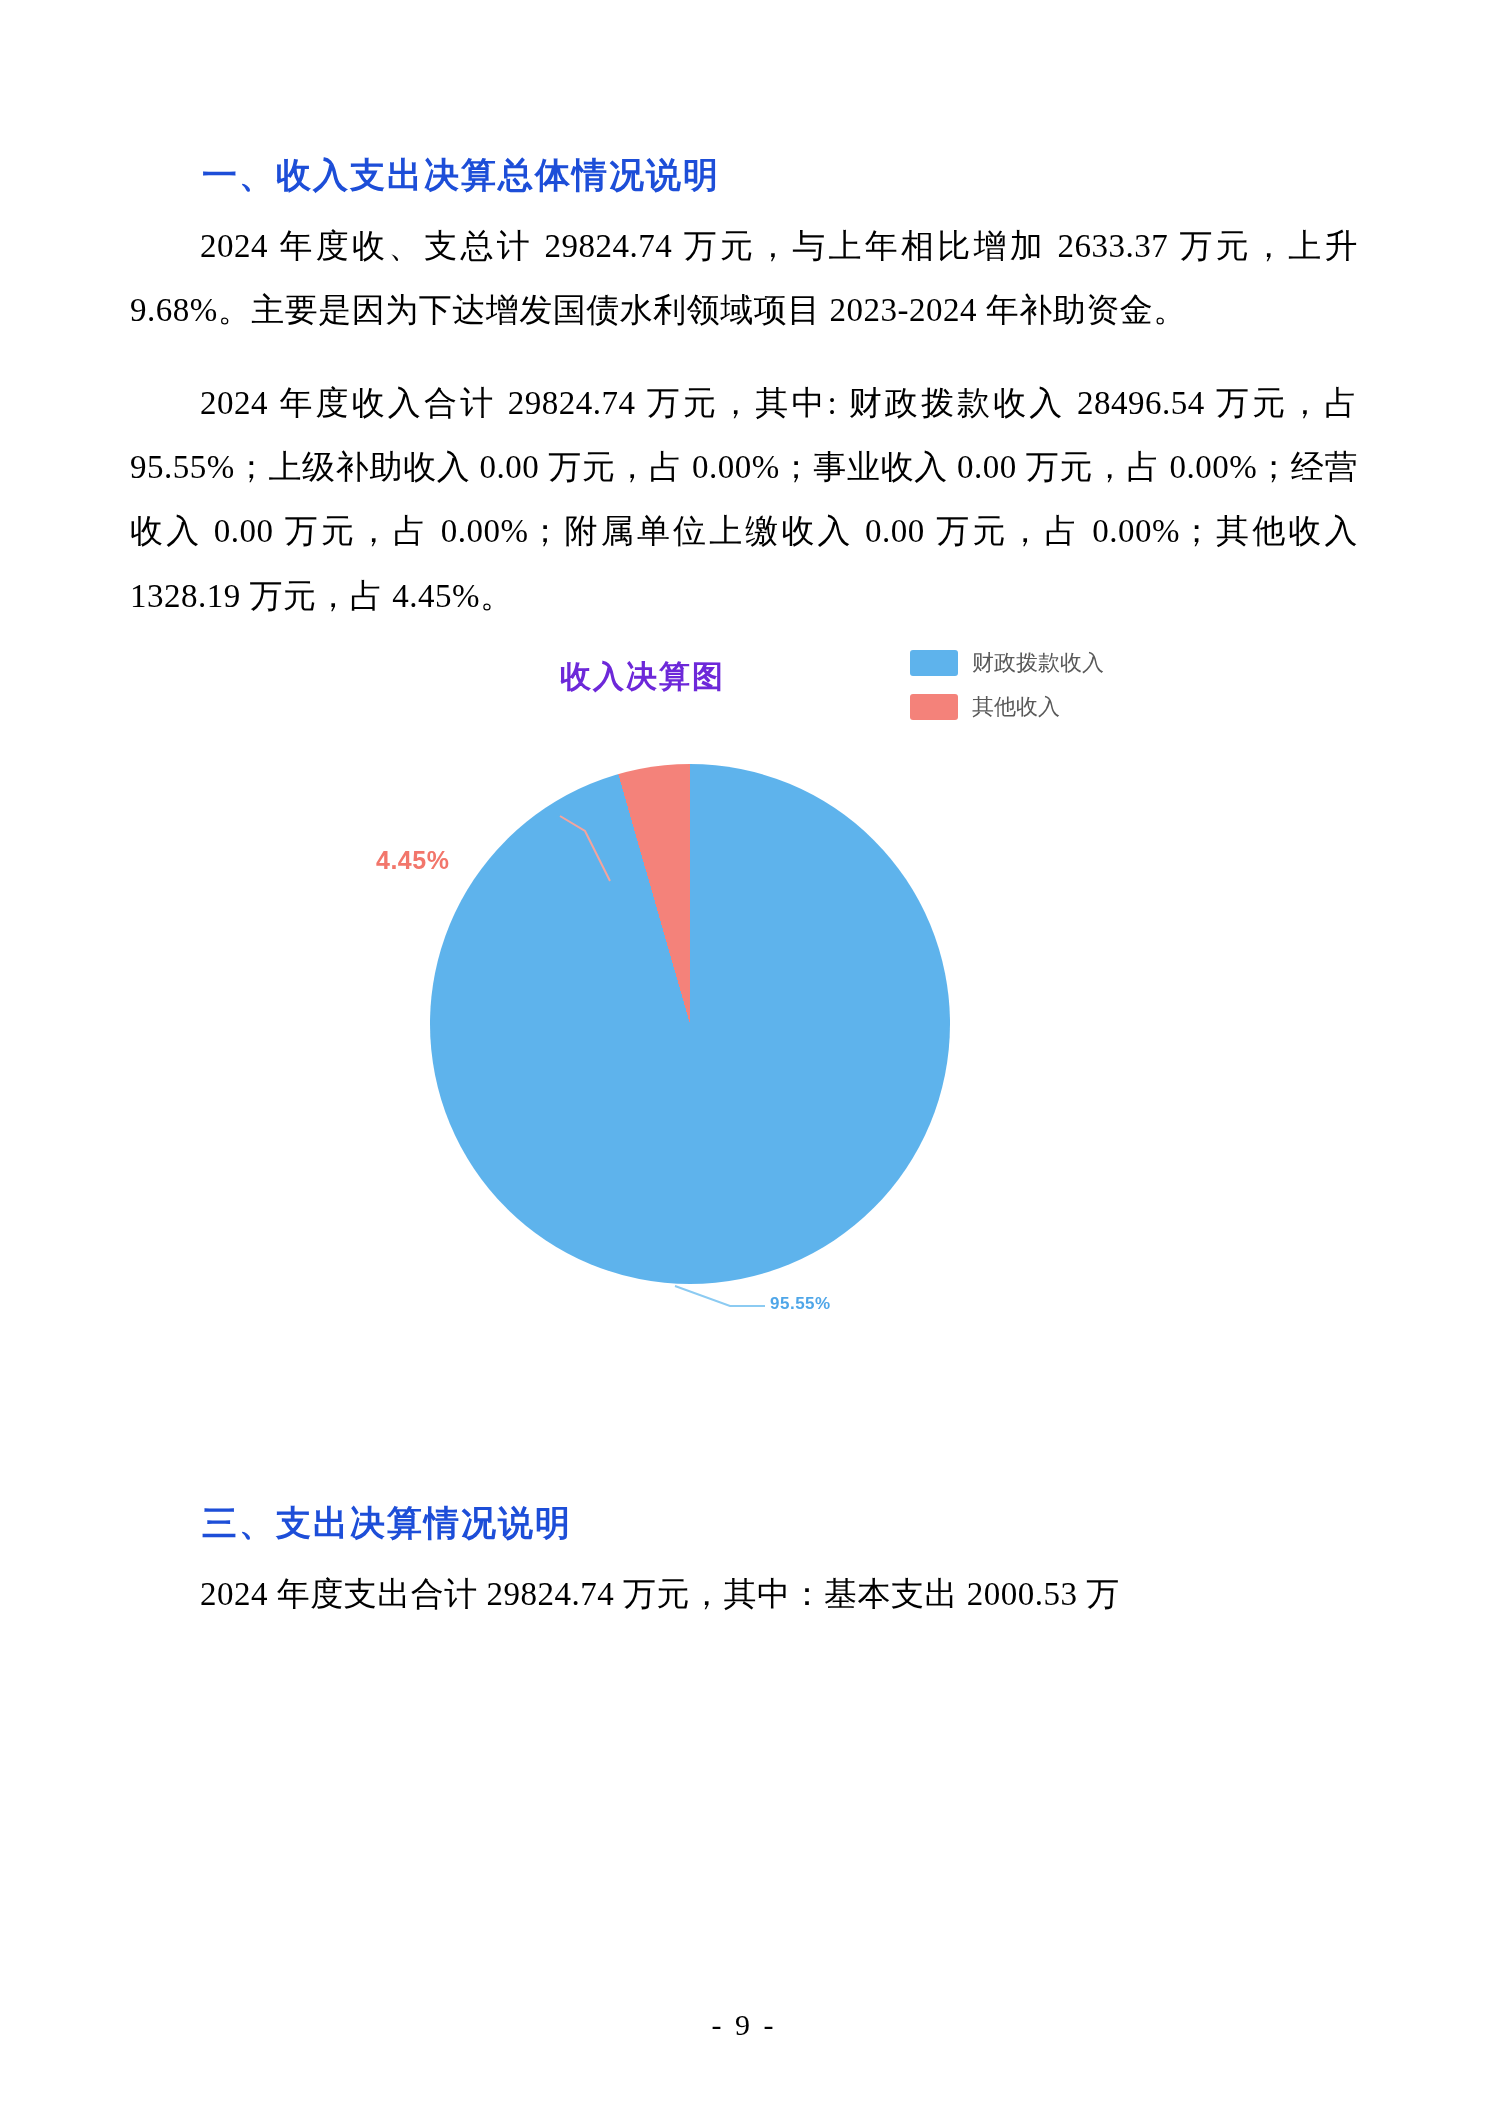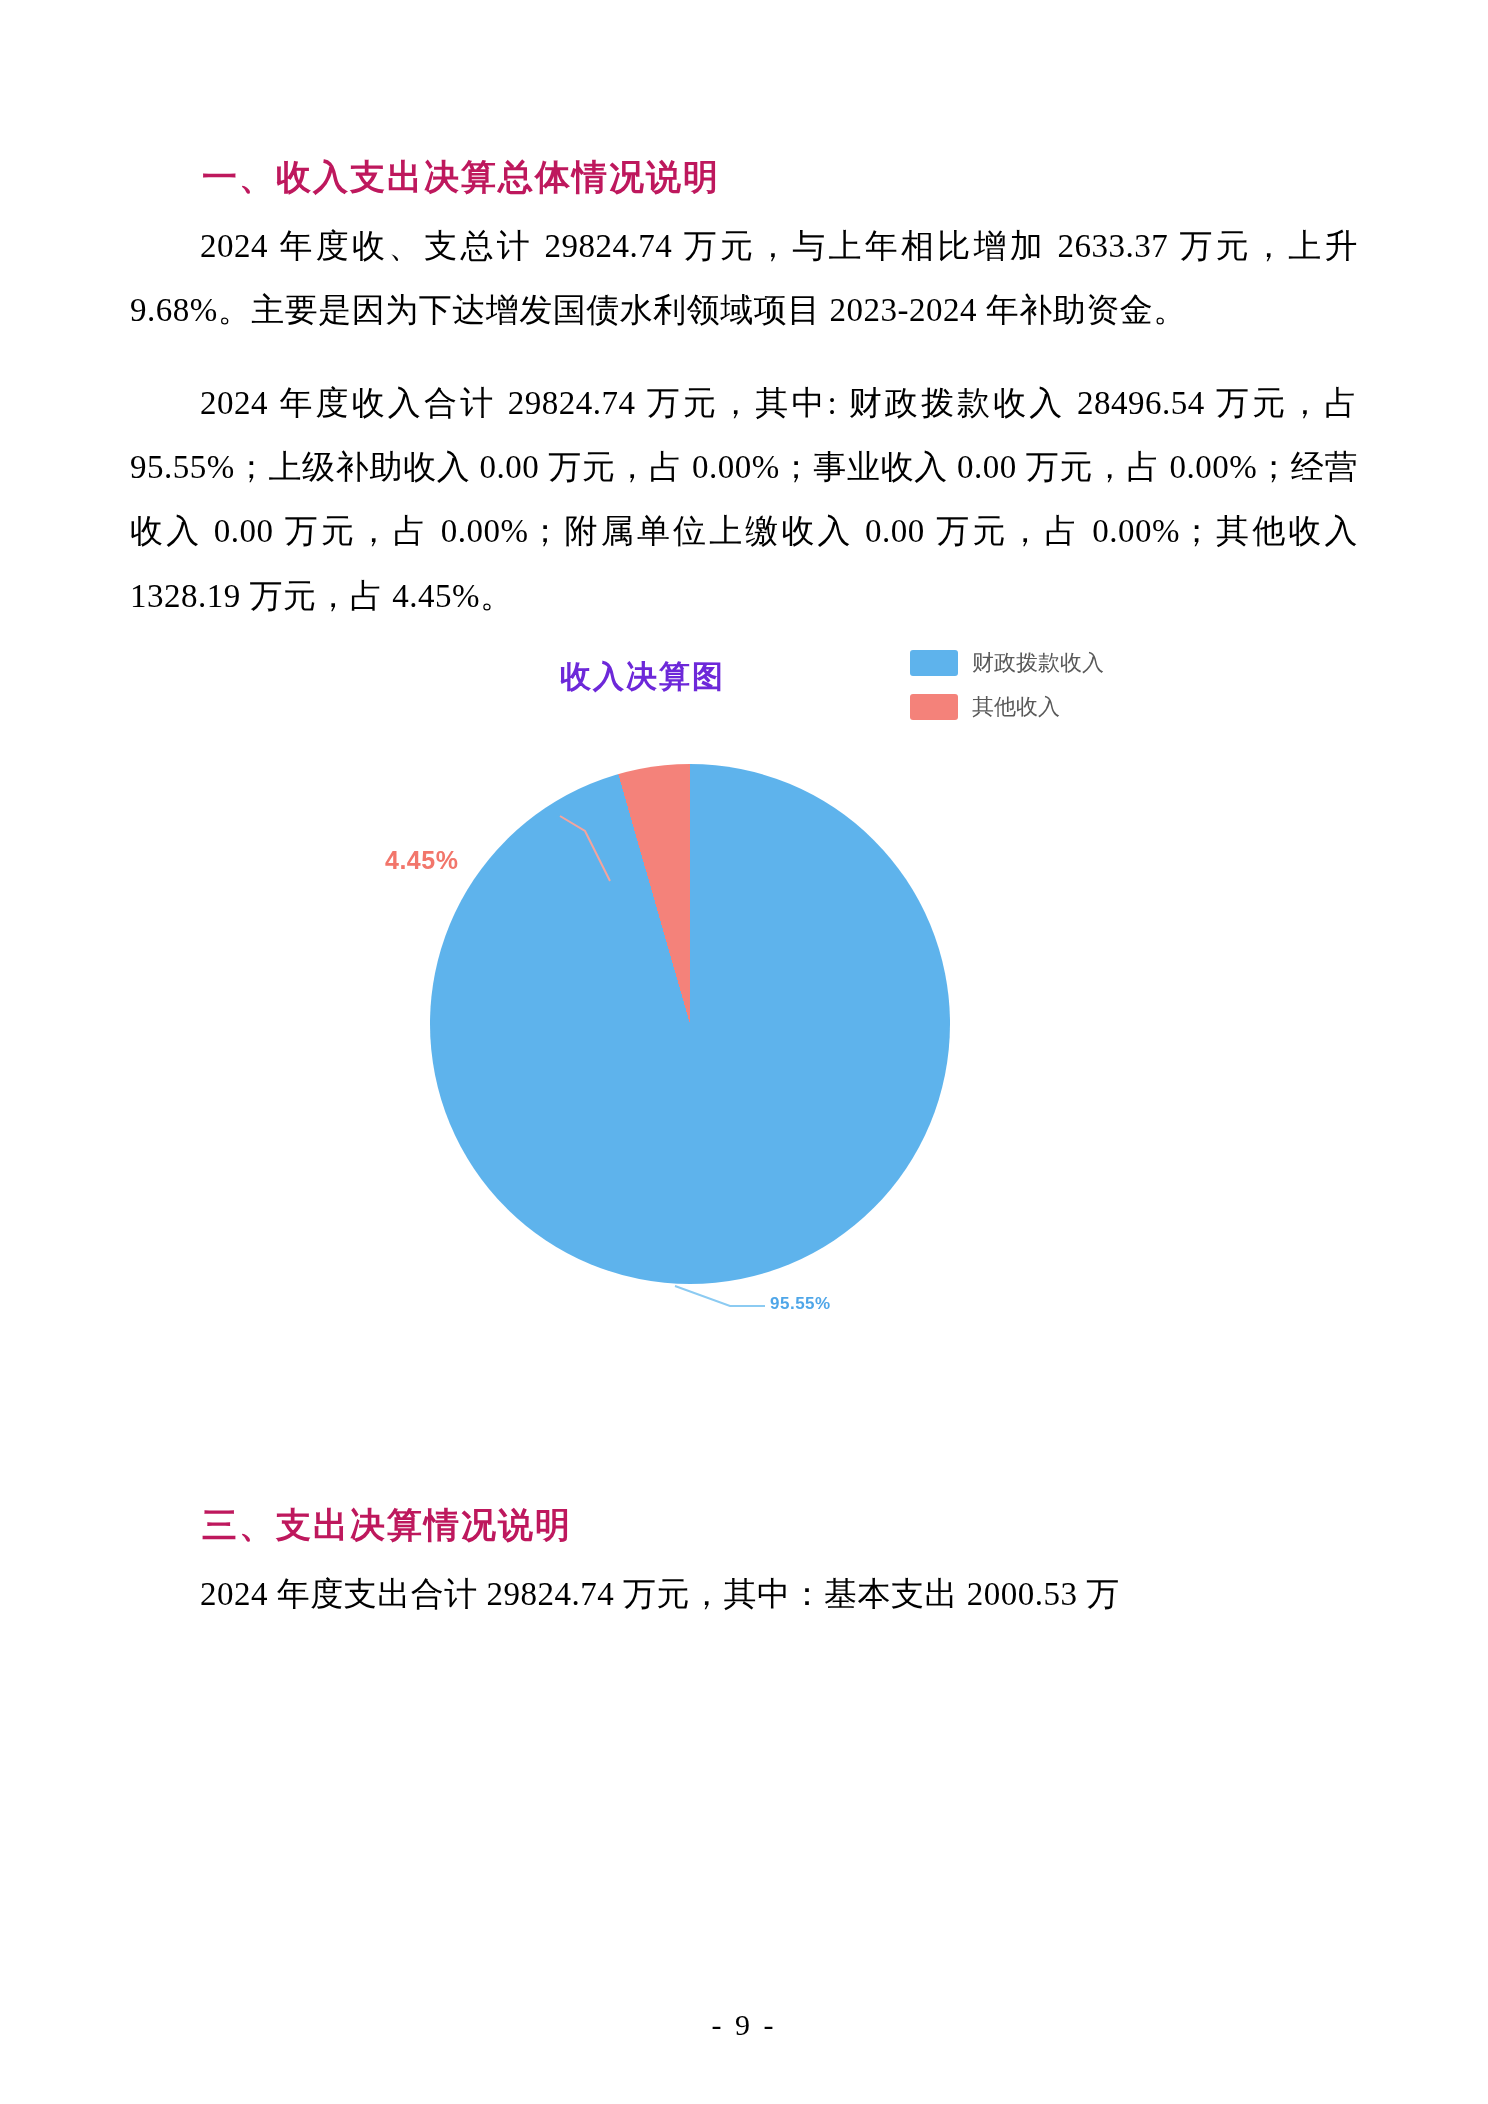--- a/index.html
+++ b/index.html
@@ -18,28 +18,28 @@
   .page {
     position: absolute;
     left: 0; top: 0;
     width: 1488px;
     height: 2104px;
     box-sizing: border-box;
     padding: 150px 130px 60px 130px;
   }
 
   h2.section-heading {
-    font-family: Liberation Serif, serif;
+    font-family: Liberation Mono, monospace;
     font-weight: bold;
     font-size: 35px;
     letter-spacing: 2px;
     margin: 0 0 8px 0;
     text-indent: 72px;
     line-height: 1.6;
-    color: #be185d;
+    color: #1d4ed8;
   }
 
   p.body-text {
     font-size: 33px;
     line-height: 1.95;
     margin: 0 0 6px 0;
     text-indent: 70px;
     text-align: justify;
     text-justify: inter-ideograph;
     letter-spacing: 0.5px;
@@ -108,21 +108,21 @@
     left: 640px;
     top: 648px;
     letter-spacing: 0.5px;
   }
   .label-red {
     position: absolute;
     font-family: "Liberation Sans", "DejaVu Sans", sans-serif;
     font-size: 25px;
     font-weight: bold;
     color: #f2766b;
-    left: 255px;
+    left: 246px;
     top: 200px;
     letter-spacing: 0.5px;
   }
   .leader {
     position: absolute;
     stroke-width: 2;
     fill: none;
   }
 
   .footer-page {

